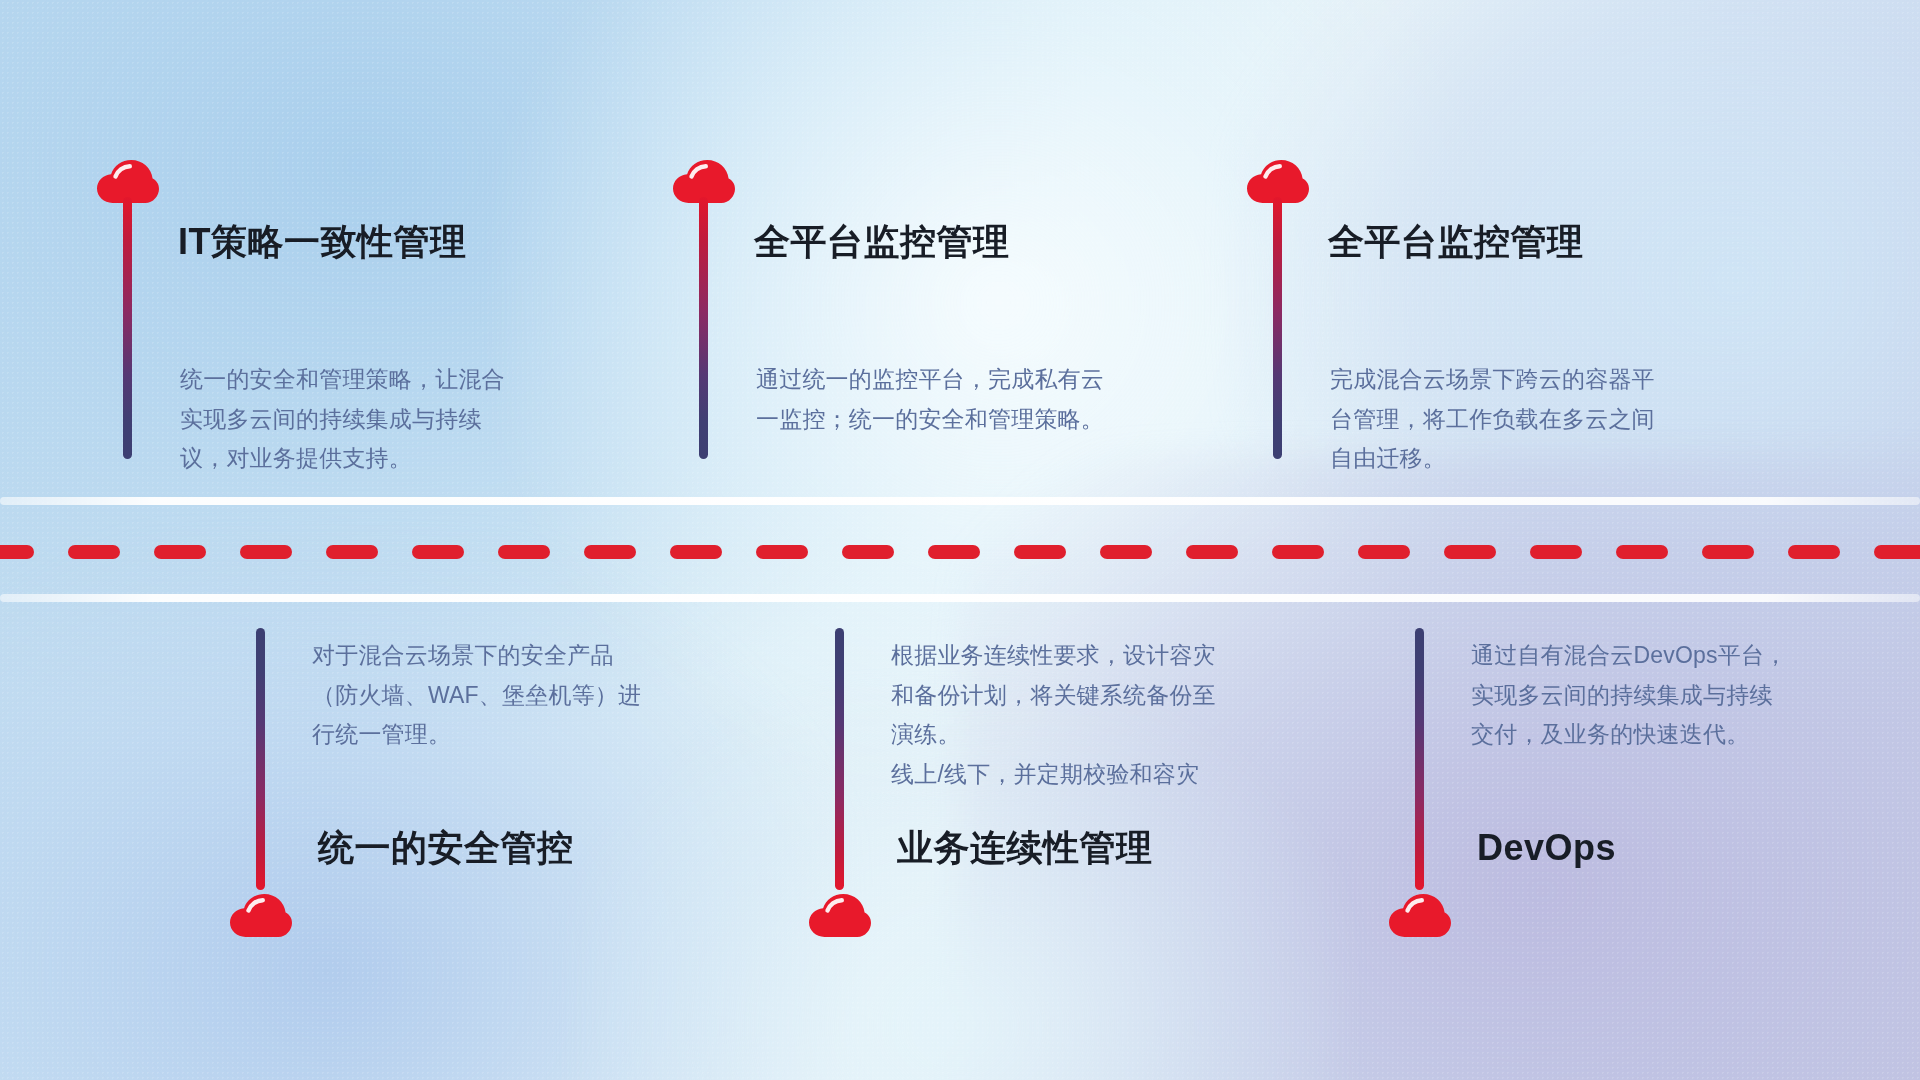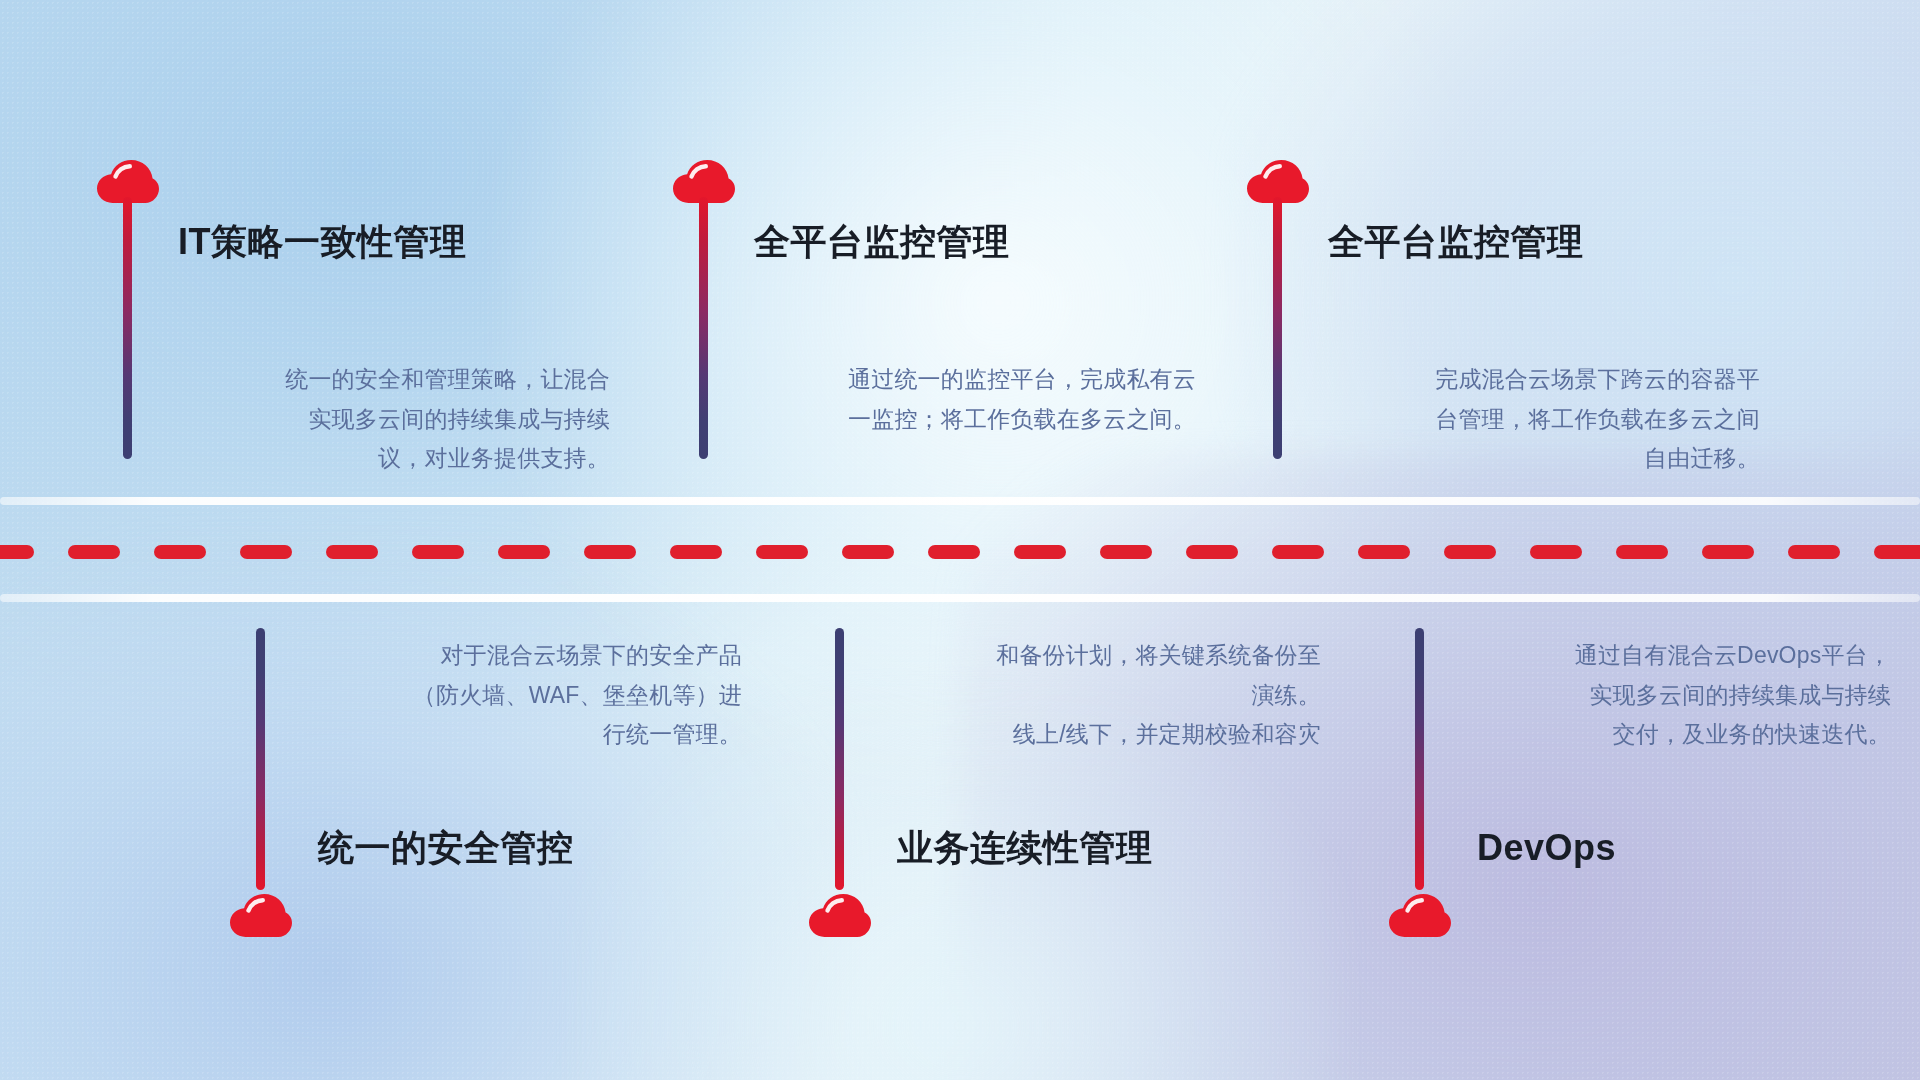--- a/index.html
+++ b/index.html
@@ -1,21 +1,21 @@
 <!DOCTYPE html>
 <html><head>
 <meta charset="utf-8">
 <style>
   html,body{margin:0;padding:0;}
   body{
     width:1920px;height:1080px;overflow:hidden;
     font-family:"Liberation Sans","DejaVu Sans",sans-serif;
     background:#cfe4f2;
   }
-  #stage{position:relative;width:1920px;height:1080px;overflow:hidden;text-align:right;}
+  #stage{position:relative;width:1920px;height:1080px;overflow:hidden;}
 
   
   .bg-base{position:absolute;inset:0;
     background:linear-gradient(118deg,
       #b9d8ef 0%, #c2ddf1 14%, #cfe6f5 30%,
       #dff0f8 46%, #e9f4f9 56%, #dcebf6 68%,
       #cfddf0 80%, #c6cfe9 90%, #c3c6e3 100%);}
   .bg-glowA{position:absolute;left:-6%;top:-28%;width:62%;height:96%;
     background:radial-gradient(ellipse at 40% 45%, rgba(168,206,236,.95) 0%, rgba(178,212,238,.55) 42%, rgba(190,220,240,0) 72%);
     filter:blur(10px);}
@@ -98,21 +98,21 @@
     <div class="cloud" style="left:673px;top:160px;">
       <svg viewBox="0 0 62 44" xmlns="http://www.w3.org/2000/svg">
         <path d="M15.5 43 C6.9 43 0 36.6 0 28.6 C0 21 6.2 14.8 14.1 14.3 C16.7 5.9 24.8 0 34.2 0 C45.3 0 54.5 8.1 55.6 18.6 C59.6 20.6 62 24.4 62 28.9 C62 35.7 56.1 43 48.3 43 Z" fill="#e8192b"></path>
         <path d="M18.5 16.5 C20.6 10.6 26.2 6.4 32.8 6.2" stroke="#ffffff" stroke-width="4.4" stroke-linecap="round" fill="none" opacity=".92"></path>
       </svg>
     </div>
     <div class="stem down" style="left:699px;top:197px;height:262px;"></div>
     <div class="heading" style="left:754px;top:220px;">全平台监控管理</div>
     <div class="body" style="left:756px;top:360px;width:440px;">
       <div>通过统一的监控平台，完成私有云</div>
-      <div>一监控；将工作负载在多云之间。</div>
+      <div>一监控；统一的安全和管理策略。</div>
     </div>
   </div>
 
   <div class="col">
     <div class="cloud" style="left:1247px;top:160px;">
       <svg viewBox="0 0 62 44" xmlns="http://www.w3.org/2000/svg">
         <path d="M15.5 43 C6.9 43 0 36.6 0 28.6 C0 21 6.2 14.8 14.1 14.3 C16.7 5.9 24.8 0 34.2 0 C45.3 0 54.5 8.1 55.6 18.6 C59.6 20.6 62 24.4 62 28.9 C62 35.7 56.1 43 48.3 43 Z" fill="#e8192b"></path>
         <path d="M18.5 16.5 C20.6 10.6 26.2 6.4 32.8 6.2" stroke="#ffffff" stroke-width="4.4" stroke-linecap="round" fill="none" opacity=".92"></path>
       </svg>
     </div>
@@ -165,20 +165,21 @@
       <svg viewBox="0 0 62 44" xmlns="http://www.w3.org/2000/svg">
         <path d="M15.5 43 C6.9 43 0 36.6 0 28.6 C0 21 6.2 14.8 14.1 14.3 C16.7 5.9 24.8 0 34.2 0 C45.3 0 54.5 8.1 55.6 18.6 C59.6 20.6 62 24.4 62 28.9 C62 35.7 56.1 43 48.3 43 Z" fill="#e8192b"></path>
         <path d="M18.5 16.5 C20.6 10.6 26.2 6.4 32.8 6.2" stroke="#ffffff" stroke-width="4.4" stroke-linecap="round" fill="none" opacity=".92"></path>
       </svg>
     </div>
   </div>
 
   <div class="col">
     <div class="stem up" style="left:835px;top:628px;height:262px;"></div>
     <div class="body" style="left:891px;top:636px;width:430px;">
+      <div>根据业务连续性要求，设计容灾</div>
       <div>和备份计划，将关键系统备份至</div>
       <div>演练。</div>
       <div>线上/线下，并定期校验和容灾</div>
     </div>
     <div class="heading" style="left:897px;top:826px;">业务连续性管理</div>
     <div class="cloud" style="left:809px;top:894px;">
       <svg viewBox="0 0 62 44" xmlns="http://www.w3.org/2000/svg">
         <path d="M15.5 43 C6.9 43 0 36.6 0 28.6 C0 21 6.2 14.8 14.1 14.3 C16.7 5.9 24.8 0 34.2 0 C45.3 0 54.5 8.1 55.6 18.6 C59.6 20.6 62 24.4 62 28.9 C62 35.7 56.1 43 48.3 43 Z" fill="#e8192b"></path>
         <path d="M18.5 16.5 C20.6 10.6 26.2 6.4 32.8 6.2" stroke="#ffffff" stroke-width="4.4" stroke-linecap="round" fill="none" opacity=".92"></path>
       </svg>

